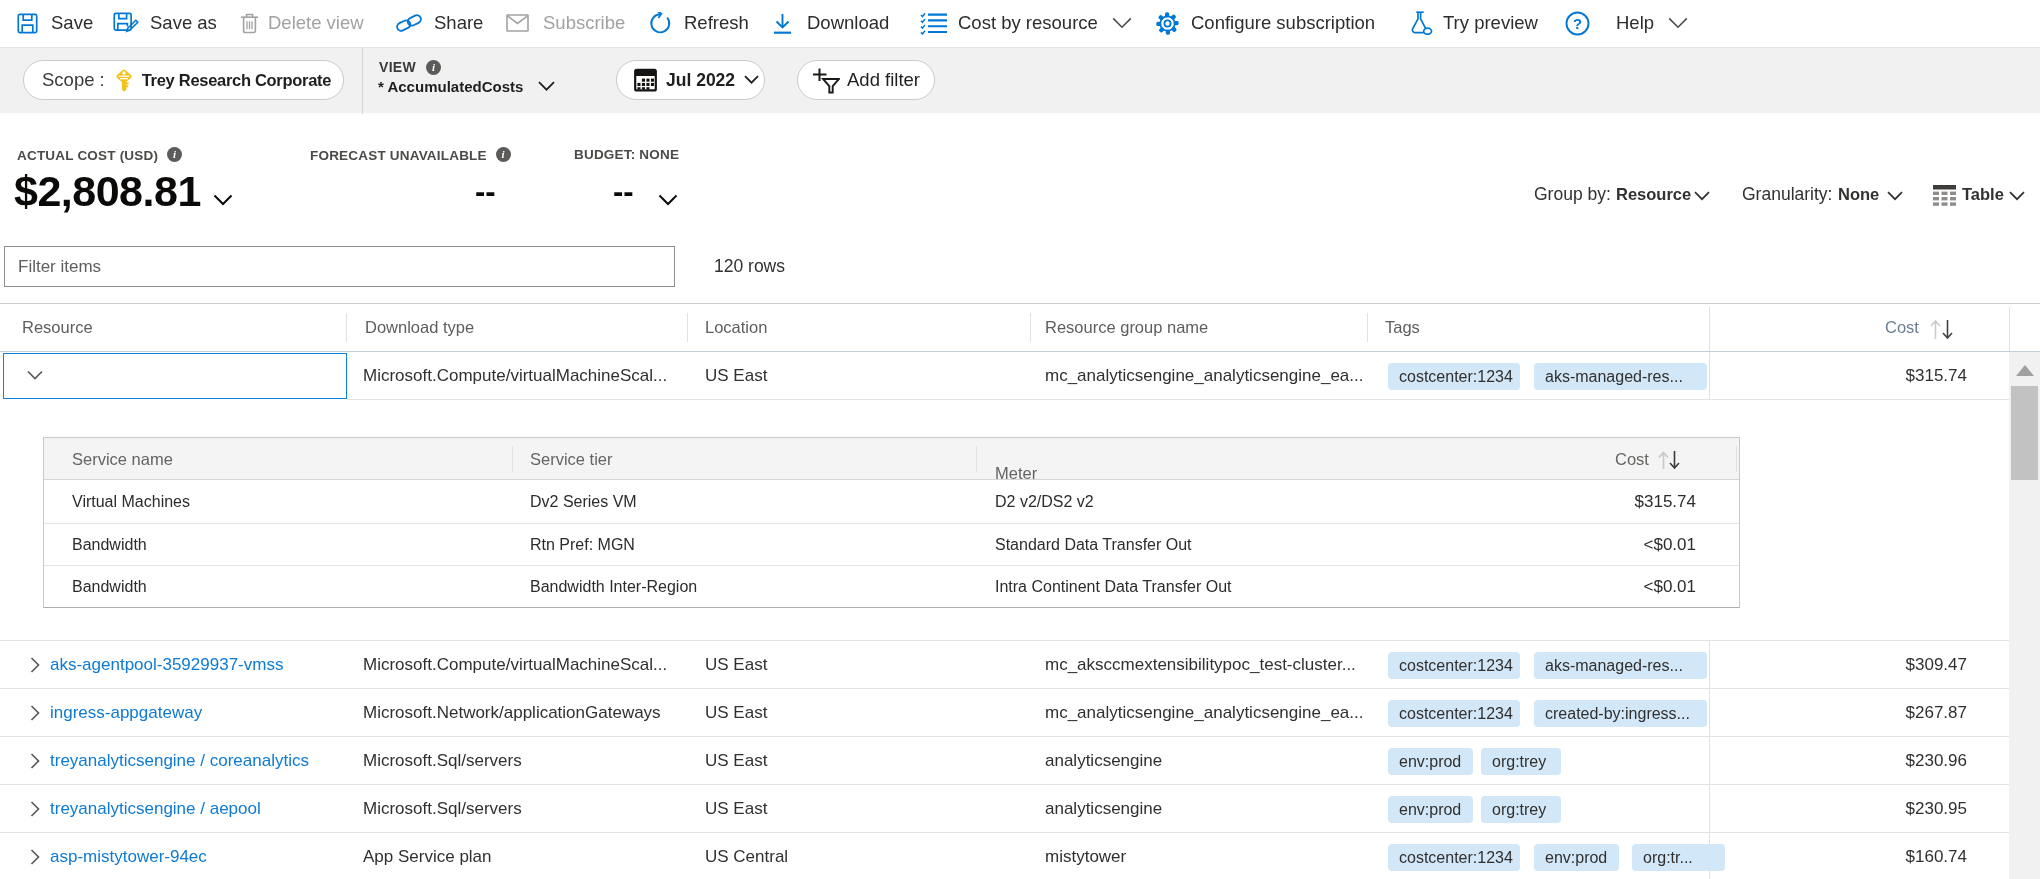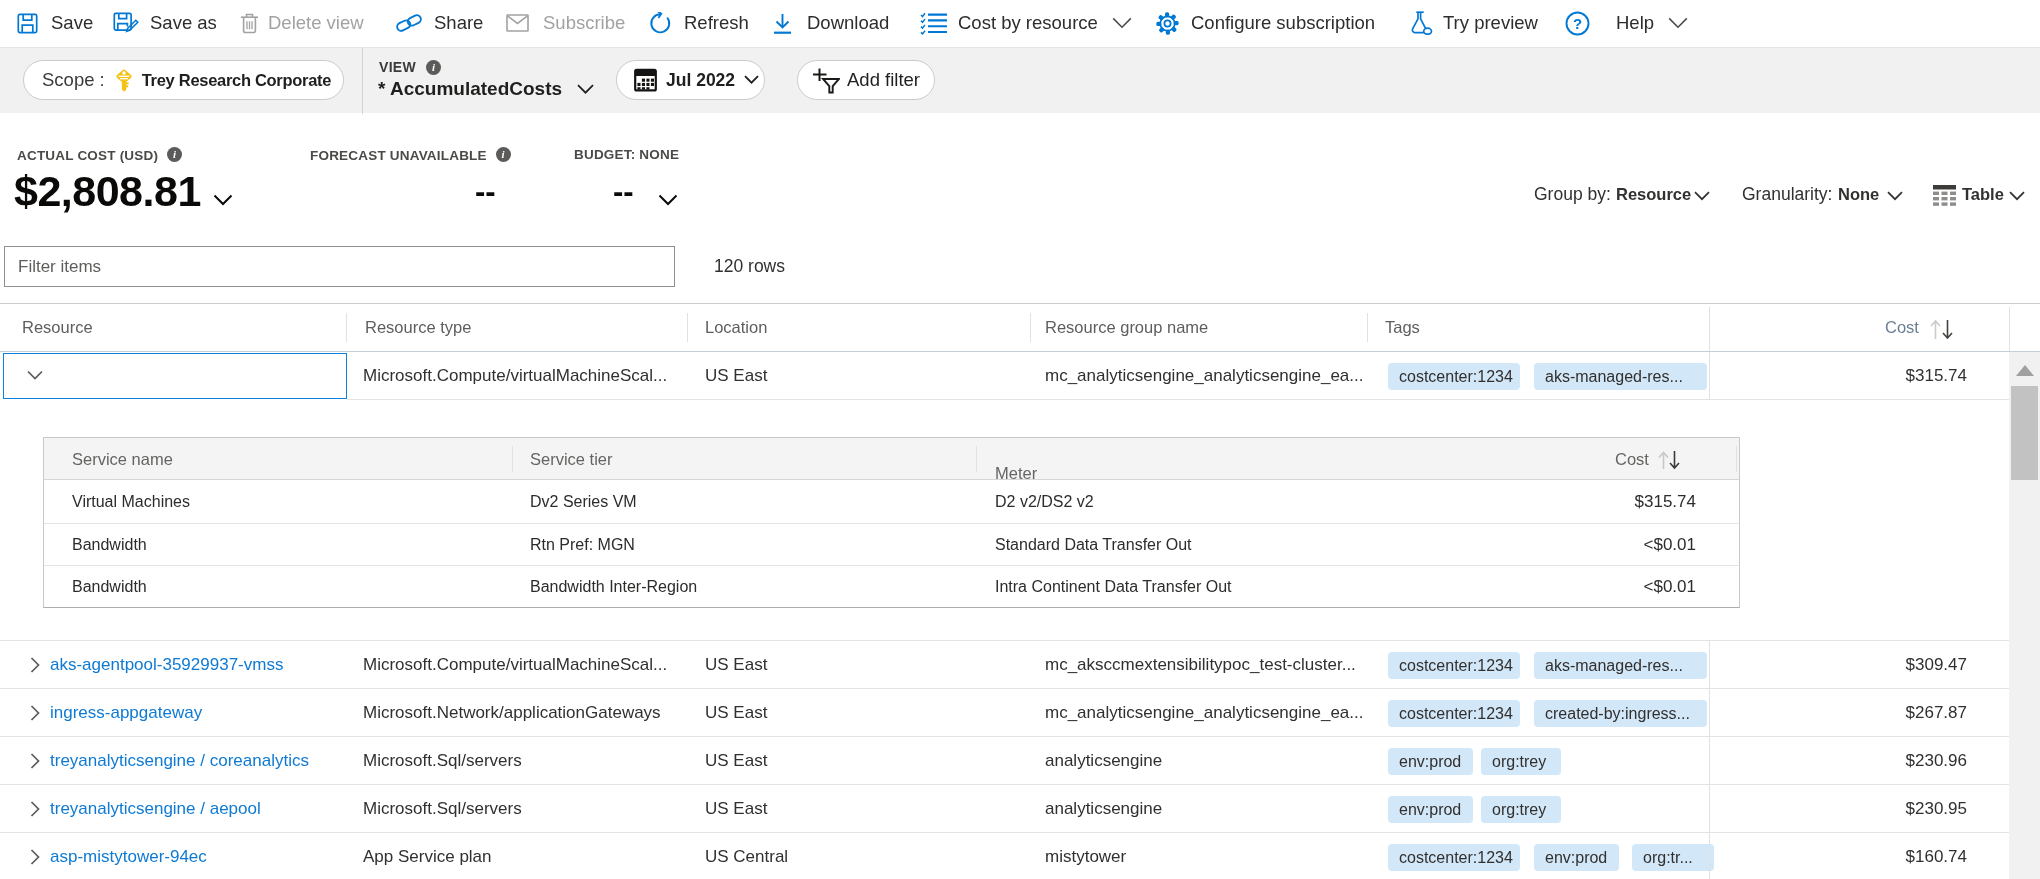--- a/index.html
+++ b/index.html
@@ -164,21 +164,21 @@
         <rect x="2.6" y="6.6" width="10.8" height="1.35" fill="#fff"></rect>
         <rect x="3.9" y="9.1" width="8.2" height="1.25" fill="#fff"></rect>
       </svg>
       <span id="treytxt" style="font-size:16.5px; font-weight:bold; color:#201f1e; margin-left:10px; letter-spacing:-0.3px;">Trey Research Corporate</span>
     </div>
     <div id="viewdiv"></div>
     <div class="abs" style="left:379px; top:11px; font-size:14px; font-weight:bold; color:#3b3a39; letter-spacing:.3px;">VIEW
       <span class="info" style="margin-left:6px">i</span>
     </div>
     <div class="abs" style="left:378px; top:30px; font-size:20.5px; font-weight:bold; color:#201f1e; display:flex; align-items:center;">
-      <span id="acctxt" style="font-size:19px;">* AccumulatedCosts</span>
+      <span id="acctxt" style="font-size:15px;">* AccumulatedCosts</span>
       <svg style="margin-left:15px" width="17" height="11" viewBox="0 0 17 11" fill="none" stroke="#201f1e" stroke-width="1.7">
           <path d="M1 1.2l7.5 7.5L16 1.2"></path>
         </svg>
     </div>
     <div class="pill" style="left:616px; width:149px; padding-left:17px;">
       <svg width="23" height="24" viewBox="0 0 23 24">
         <rect x="1.2" y="1.8" width="20.6" height="20.6" rx="1.5" fill="none" stroke="#151413" stroke-width="2.2"></rect>
         <rect x="1.2" y="1.8" width="20.6" height="6.2" fill="#151413"></rect>
         <g fill="#151413">
           <rect x="7.9" y="10.6" width="3.1" height="3.1"></rect>
@@ -251,21 +251,21 @@
         <path d="M1 1.2l7 7 7-7"></path>
       </svg>
   </div>
   <div id="filterrow">
     <div class="abs" style="left:4px; top:246px; width:671px; height:41px; border:1px solid #8f8f8f; line-height:39px; padding-left:13px; font-size:17px; color:#605e5c;">Filter items</div>
     <div class="abs" style="left:714px; top:246px; height:41px; line-height:41px; font-size:17.5px; color:#323130;">120 rows</div>
   </div>
   <div id="grid">
     <div class="abs" style="left:0; top:303px; width:2040px; height:1px; background:#cccccc;"></div>
     <div class="hdrtxt" style="left:22px">Resource</div>
-    <div class="hdrtxt" style="left:365px">Resource type</div>
+    <div class="hdrtxt" style="left:365px">Download type</div>
     <div class="hdrtxt" style="left:705px">Location</div>
     <div class="hdrtxt" style="left:1045px">Resource group name</div>
     <div class="hdrtxt" style="left:1385px">Tags</div>
     <div class="hdrtxt" style="left:1885px; color:#6b7e91;">Cost</div>
     <svg class="abs" style="left:1930px; top:319px;" width="26" height="21" viewBox="0 0 26 21" fill="none">
       <path d="M5.5 20V2.5M1 7l4.5-5L10 7" stroke="#cccbc9" stroke-width="1.6"></path>
       <path d="M17.5 1v17.5M13 14l4.5 5 4.5-5" stroke="#44423f" stroke-width="1.6"></path>
     </svg>
     <div class="vsep" style="left:346px; top:313px; height:29px;"></div>
     <div class="vsep" style="left:687px; top:313px; height:29px;"></div>
@@ -382,21 +382,21 @@
     </div>
     <div class="row r2" style="top:832px; height:47px;padding-left:16px;">
       <svg class="rchev" width="11" height="16" viewBox="0 0 11 16" fill="none" stroke="#5b5a58" stroke-width="1.7" style="top:16px; left:30px;">
           <path d="M1.5 1l7 7-7 7"></path>
         </svg>
       <div class="cell link" style="left:50px">asp-mistytower-94ec</div>
       <div class="cell" style="left:363px">App Service plan</div>
       <div class="cell" style="left:705px">US Central</div>
       <div class="cell" style="left:1045px">mistytower</div>
       <div class="cell" style="left:1388px; top:10.5px; height:27px;">
-        <span class="tag" style="width:132px;">costcenter:1234</span><span class="tag" style="width:85px; margin-right:13px;">env:prod</span><span class="tag" style="width:82px; margin-right:0;">org:tr...</span>
+        <span class="tag" style="width:132px;">costcenter:1234</span><span class="tag" style="width:85px; margin-right:13px;">env:prod</span><span class="tag" style="width:93px; margin-right:0;">org:tr...</span>
       </div>
       <div class="cost">$160.74</div>
       <div class="abs" style="left:1709px; top:0; width:1px; height:48px; background:#e1e1e1;"></div>
     </div>
   </div>
   <div id="scrollbar">
     <div class="abs" style="left:2009px; top:352px; width:31px; height:527px; background:#f1f1f1;"></div>
     <div class="abs" style="left:2016px; top:365px; width:0; height:0; border-left:9px solid transparent; border-right:9px solid transparent; border-bottom:11px solid #a0a0a0;"></div>
     <div class="abs" style="left:2011px; top:386px; width:27px; height:94px; background:#c2c2c2;"></div>
   </div>

